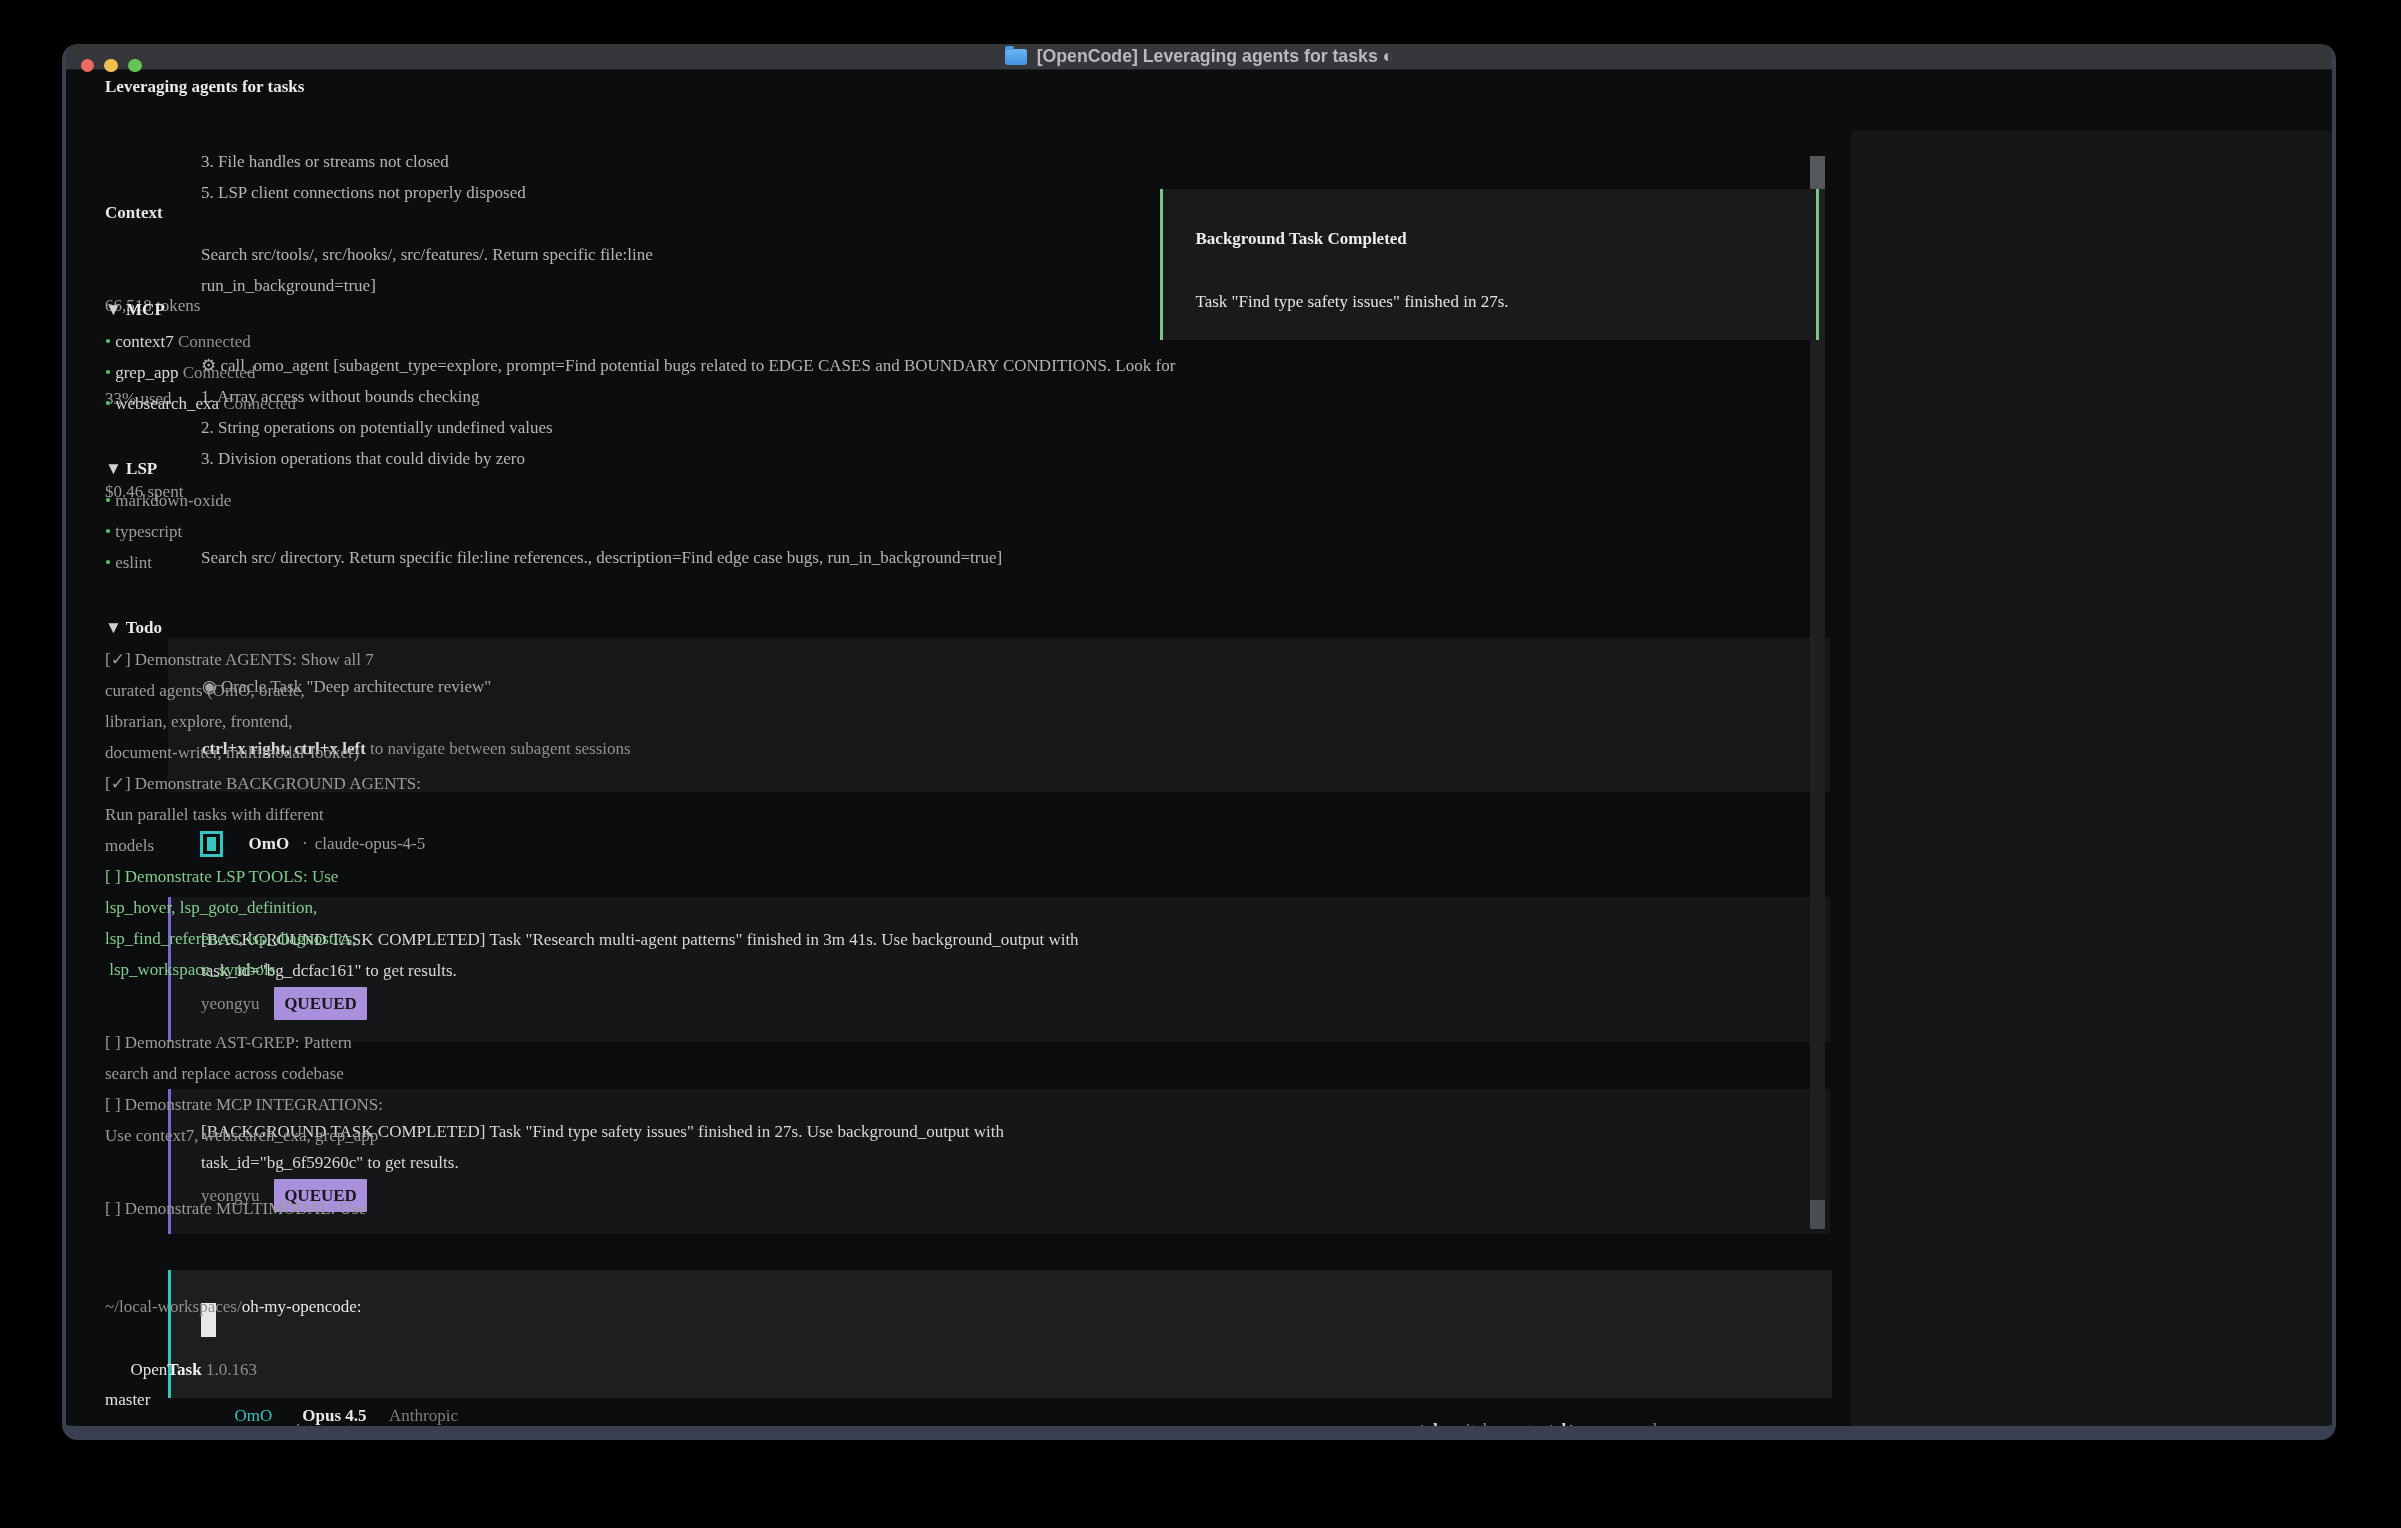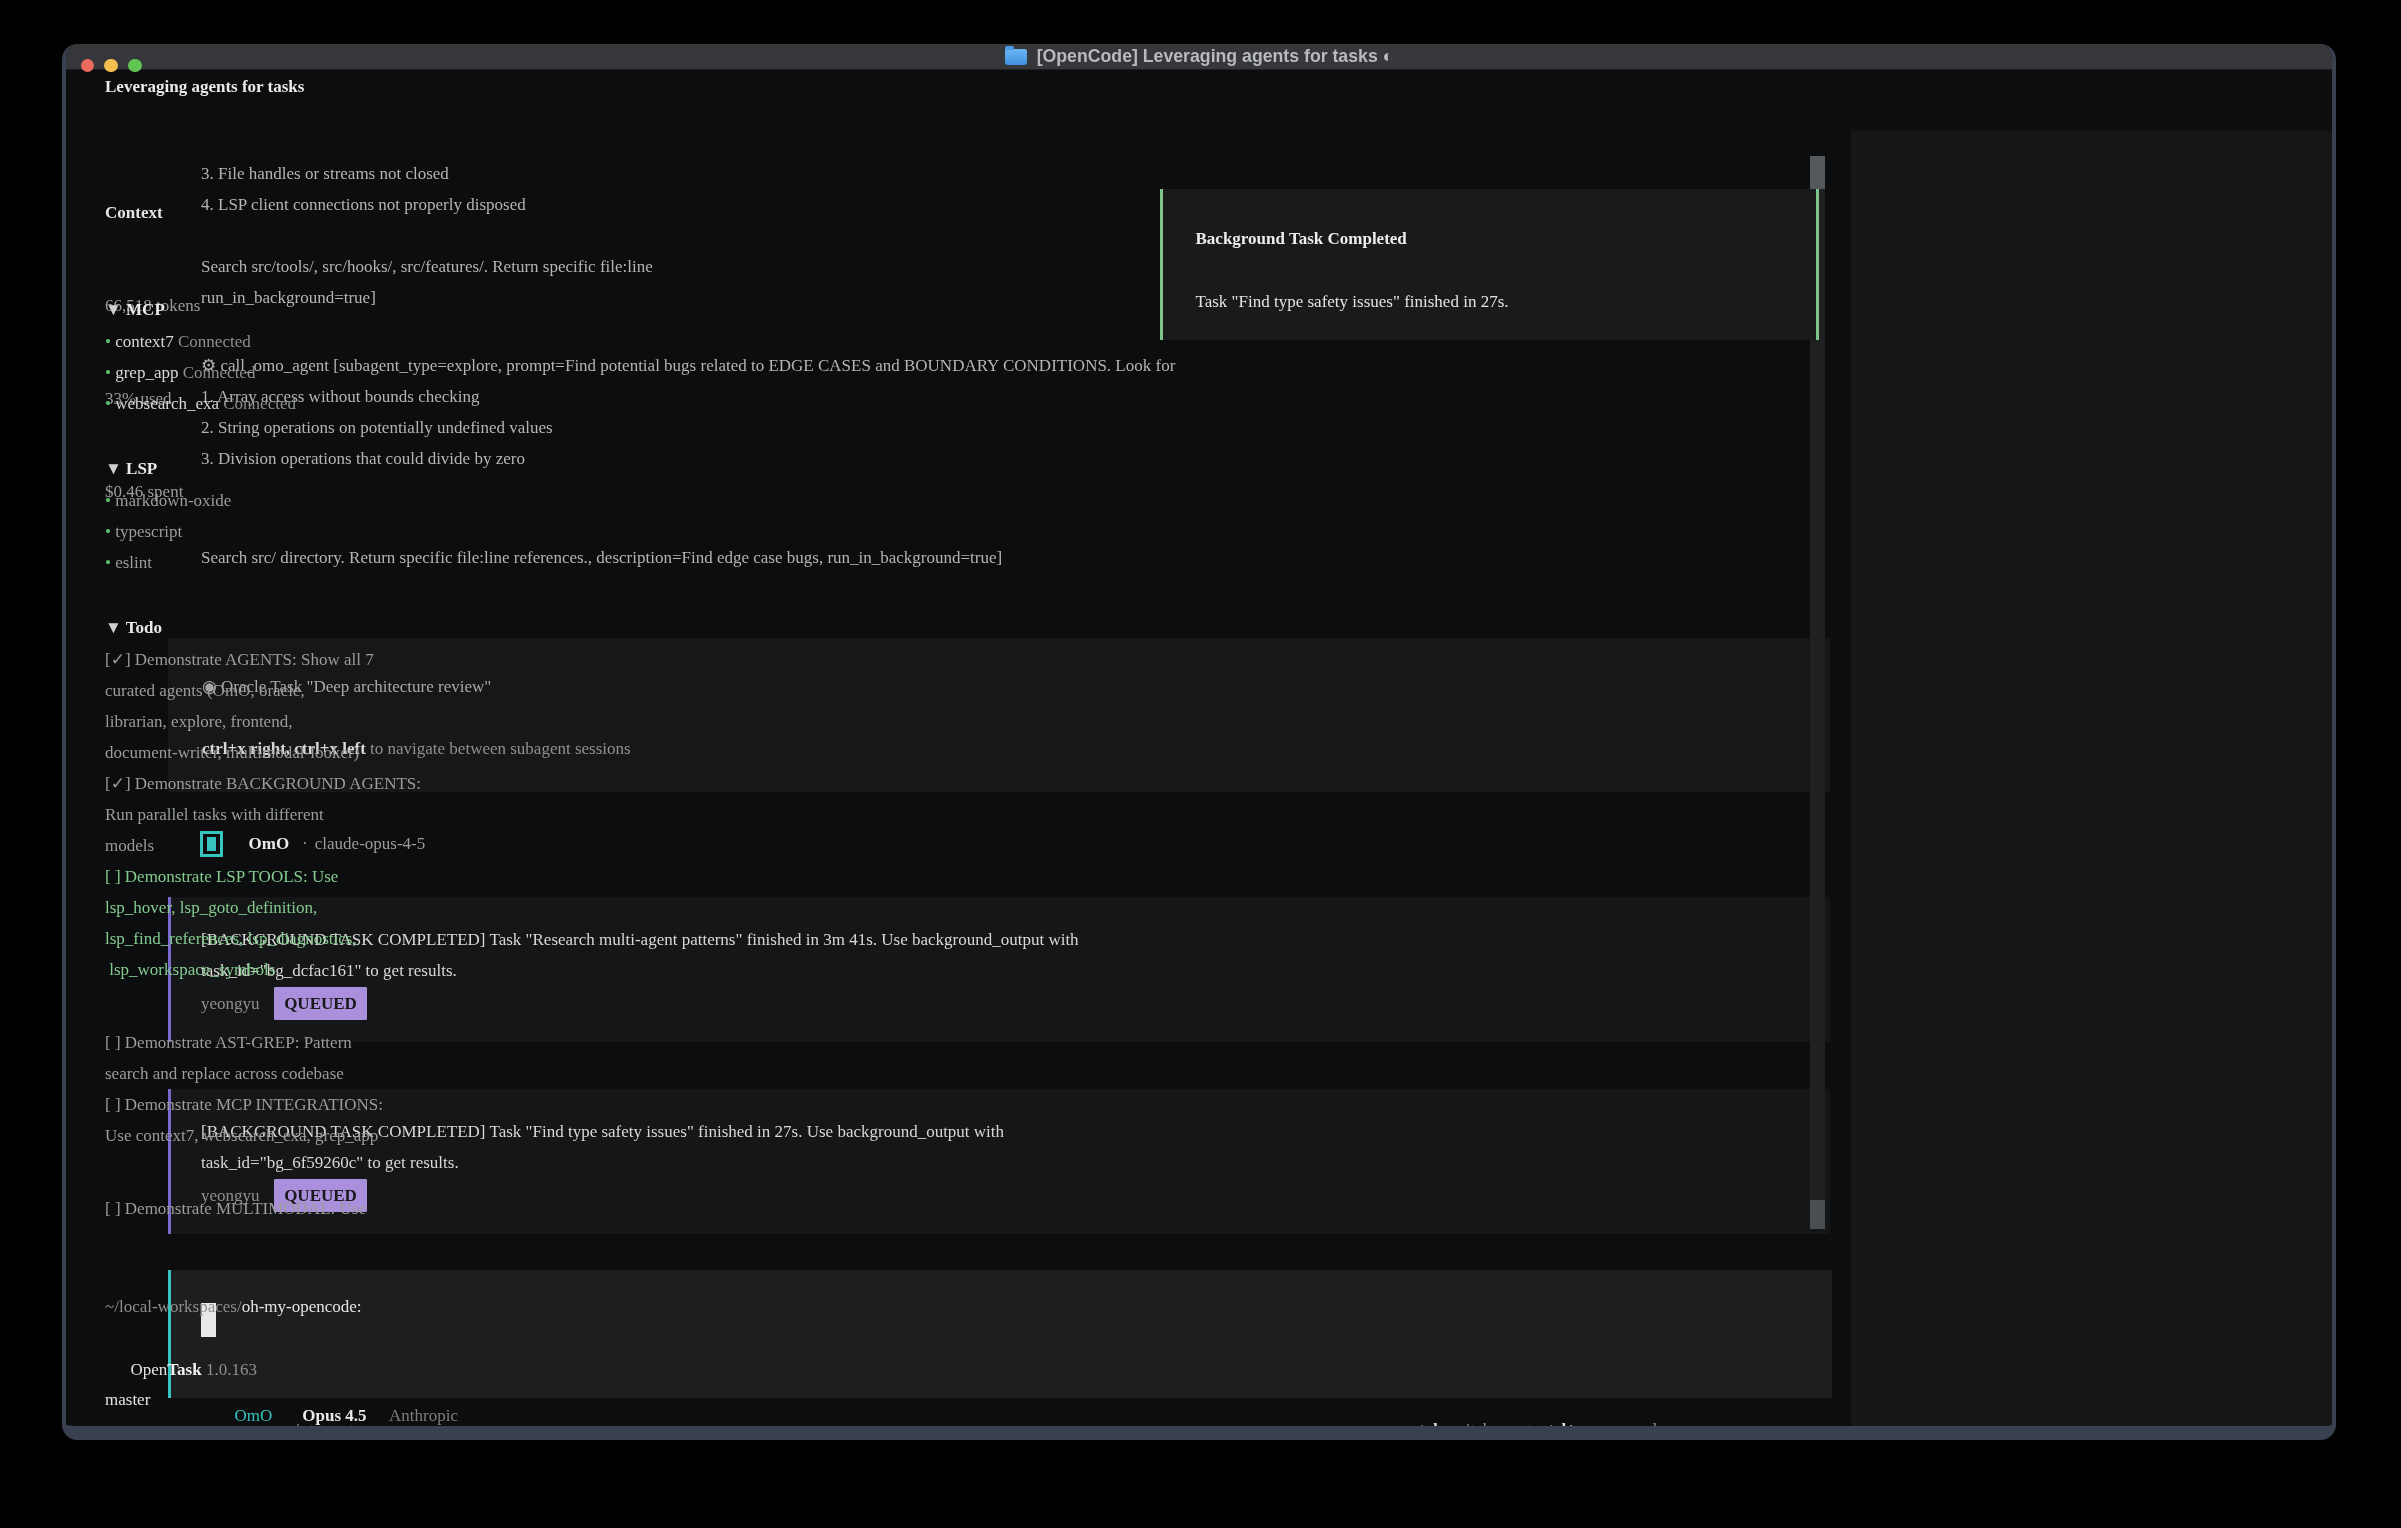--- a/index.html
+++ b/index.html
@@ -32,21 +32,21 @@
   #title-wrap{display:flex;align-items:center;gap:9.5px;}
   #folder-icon{position:relative;width:22.5px;height:16px;background:linear-gradient(#6cb5f1,#3f92e2);
                border-radius:2.4px;}
   #folder-icon::before{content:"";position:absolute;left:0;top:-3px;width:9.5px;height:4.7px;
                background:#4a9ae6;border-radius:1.8px 1.8px 0 0;}
   #title-text{font-family:"Liberation Sans","DejaVu Sans",sans-serif;font-size:17.7px;font-weight:bold;
               color:#b8babd;}
 
   
   .abs{position:absolute;}
-  #scrollback{left:135px;top:114px;color:#b3b6b1;}
+  #scrollback{left:135px;top:102px;color:#b3b6b1;}
   #toolcall-line{left:135px;top:306px;color:#b3b6b1;white-space:pre;}
   #toolcall-items{left:135px;top:337px;color:#b3b6b1;}
   #toolcall-footer{left:135px;top:498px;color:#b3b6b1;white-space:pre;}
 
   
   .panelbox{position:absolute;background:#161718;}
   #oracle-box{left:102px;top:594px;width:1662px;height:154px;}
   #oracle-title{position:absolute;left:34px;top:33px;color:#a7aaa5;white-space:pre;}
   #oracle-hint{position:absolute;left:34px;top:95px;white-space:pre;}
   #oracle-hint .b{color:#d6d8d3;}
@@ -134,21 +134,21 @@
       <span class="light" id="light-min"></span>
       <span class="light" id="light-zoom"></span>
       <div id="title-wrap">
         <span id="folder-icon"></span>
         <span id="title-text">[OpenCode] Leveraging agents for tasks ◐</span>
       </div>
     </div>
 
     <div class="abs mono" id="scrollback">
         <div class="ln">3. File handles or streams not closed</div>
-        <div class="ln">4. LSP client connections not properly disposed</div>
+        <div class="ln">5. LSP client connections not properly disposed</div>
         <div class="ln">&nbsp;</div>
         <div class="ln">Search src/tools/, src/hooks/, src/features/. Return specific file:line</div>
         <div class="ln">run_in_background=true]</div>
       </div>
 
     <div class="abs mono" id="toolcall-line"><span>⚙</span><span> </span><span>call_omo_agent [subagent_type=explore, prompt=Find potential bugs related to EDGE CASES and BOUNDARY CONDITIONS. Look for</span></div>
     <div class="abs mono" id="toolcall-items">
         <div class="ln">1. Array access without bounds checking</div>
         <div class="ln">2. String operations on potentially undefined values</div>
         <div class="ln">3. Division operations that could divide by zero</div>

